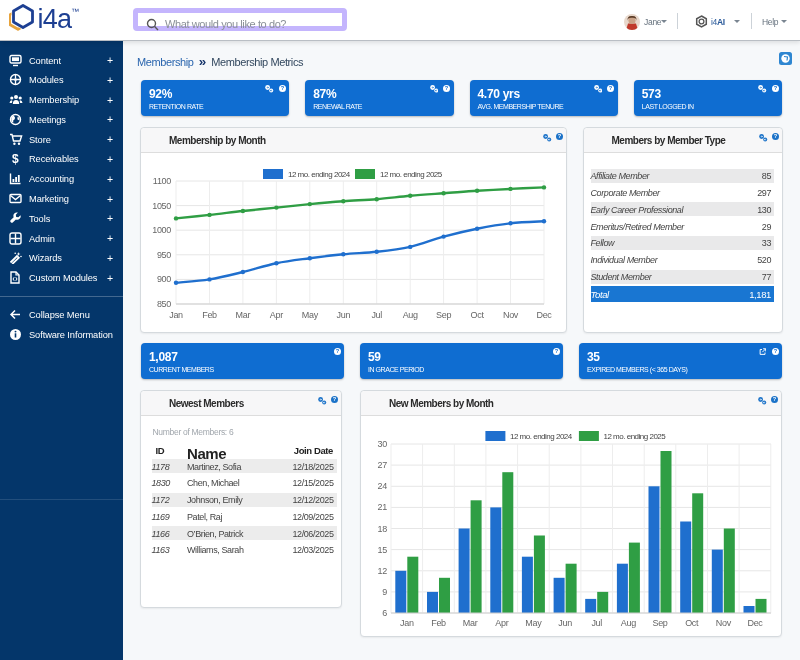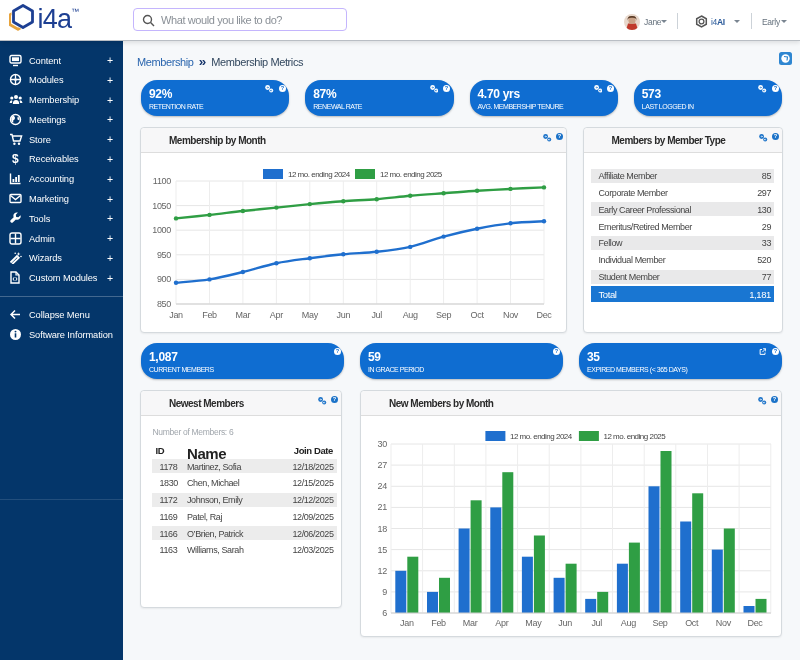--- a/index.html
+++ b/index.html
@@ -1,40 +1,40 @@
 <!DOCTYPE html>
 <html><head><meta charset="utf-8"><style>
 * { margin:0; padding:0; box-sizing:border-box; }
 html,body { width:800px; height:660px; overflow:hidden; }
 body { font-family:"Liberation Sans", sans-serif; background:#f6f8fa; position:relative; }
 .abs { position:absolute; }
 #header { position:absolute; left:0; top:0; width:800px; height:41px; background:#fff; border-bottom:1px solid #b9bec4; box-shadow:0 2px 4px rgba(0,0,0,.10); z-index:5; }
-#search { position:absolute; left:133px; top:8px; width:214px; height:23px; border:1px solid #c4b5fd; border-radius:4px; background:#fff; }
+#search { position:absolute; left:133px; top:8px; width:214px; height:23px; border:5px solid #c4b5fd; border-radius:4px; background:#fff; }
 #search .ph { position:absolute; left:27px; top:5px; font-size:11px; letter-spacing:-0.4px; color:#8a9097; }
 .hcaret { display:inline-block; width:0; height:0; border-left:3px solid transparent; border-right:3px solid transparent; border-top:3.5px solid #7a8591; vertical-align:middle; }
 .hsep { position:absolute; top:13px; width:1px; height:16px; background:#ccd2d8; }
 .htext { position:absolute; top:17px; font-size:8.5px; letter-spacing:-0.3px; color:#66727e; }
 #sidebar { position:absolute; left:0; top:41px; width:123px; height:619px; background:#04366a; z-index:4; }
 .sitem { position:absolute; left:0; width:123px; height:20px; color:#fff; font-size:9.3px; letter-spacing:-0.1px; white-space:nowrap;text-align:center; }
 .sitem .lab { position:absolute; left:29px; top:5px; }
 .sitem .plus { position:absolute; right:10px; top:3.5px; font-size:10.5px; color:#fff; }
 .sitem svg { position:absolute; left:9px; top:3px; }
 #content { position:absolute; left:123px; top:41px; width:677px; height:619px; }
 .crumb { position:absolute; top:13px; left:14px; font-size:11px; letter-spacing:-0.4px; color:#1b3a66; }
 .crumb a { color:#2a65ae; text-decoration:none; }
-.stat { position:absolute; background:#0f6dd1; border-radius:16px; color:#fff; box-shadow:0 1px 2px rgba(0,0,0,.25); }
+.stat { position:absolute; background:#0f6dd1; border-radius:4px; color:#fff; box-shadow:0 1px 2px rgba(0,0,0,.25); }
 .stat .num { position:absolute; left:8px; top:7px; font-size:12px; font-weight:bold; letter-spacing:-0.3px; }
 .stat .lab { position:absolute; left:8px; top:22.5px; font-size:7px; letter-spacing:-0.45px; }
 .card { position:absolute; background:#fff; border:1px solid #d5dade; border-radius:4px; box-shadow:0 1px 2px rgba(0,0,0,.06); }
 .chead { position:absolute; left:0; top:0; right:0; height:25px; background:#f7f7f8; border-bottom:1px solid #ddd; border-radius:4px 4px 0 0; }
 .chead .t { position:absolute; left:9px; top:7px; font-size:10px; font-weight:bold; letter-spacing:-0.5px; color:#2a2a2a; white-space:nowrap;padding-left:19px; }
 .leg { font-size:8px; letter-spacing:-0.5px; fill:#444; }
 .axis { font-size:9px; letter-spacing:-0.3px; fill:#666; }
 .mrow { position:absolute; font-size:9px; letter-spacing:-0.4px; color:#444; }
-.mrow .l { position:absolute; left:8px; top:2.5px; white-space:nowrap; }
+.mrow .l { position:absolute; left:0; top:2.5px; white-space:nowrap;font-style:italic; }
 .mrow .r { position:absolute; right:3px; top:2.5px; }
 </style></head>
 <body>
 <div id="header">
 <svg class="abs" style="left:9px;top:3px" width="110" height="34" viewBox="0 0 110 34">
   <path d="M9 7.1 L17.3 11.9 L17.3 21.5 L9 26.3 L0.7 21.5 L0.7 11.9 Z" fill="none" stroke="#e7a33c" stroke-width="2.8" stroke-linejoin="round"></path>
   <path d="M14 2.5 L23.5 8 L23.5 19 L14 24.5 L4.5 19 L4.5 8 Z" fill="#fff" stroke="#fff" stroke-width="4" stroke-linejoin="round"></path>
   <path d="M14 2.5 L23.5 8 L23.5 19 L14 24.5 L4.5 19 L4.5 8 Z" fill="#fff" stroke="#1d3f92" stroke-width="2.8" stroke-linejoin="round"></path>
   <text x="28.5" y="24.5" font-size="27" letter-spacing="-0.8" fill="#1d3f92" font-family="Liberation Sans, sans-serif">i4a</text>
   <text x="62" y="11" font-size="8" fill="#1d3f92">™</text>
@@ -62,21 +62,21 @@
 <span class="htext" style="left:644px">Jane</span>
     <span class="hcaret abs" style="left:661px;top:20px"></span>
 <div class="hsep" style="left:677px"></div>
 <svg class="abs" style="left:695px;top:15px" width="13" height="13" viewBox="0 0 13 13">
       <path d="M6.5 1 L11.3 3.8 L11.3 9.2 L6.5 12 L1.7 9.2 L1.7 3.8 Z" fill="none" stroke="#555" stroke-width="1.5"></path>
       <circle cx="6.5" cy="6.5" r="2.4" fill="none" stroke="#555" stroke-width="1.3"></circle>
     </svg>
 <span class="htext" style="left:711px;color:#2a5a9a;">i4<b>AI</b></span>
     <span class="hcaret abs" style="left:734px;top:20px"></span>
 <div class="hsep" style="left:751px"></div>
-<span class="htext" style="left:762px">Early</span>
+<span class="htext" style="left:762px">Help</span>
     <span class="hcaret abs" style="left:781px;top:20px"></span>
 </div>
 <div id="sidebar">
 <div class="sitem" style="top:9.5px">
       <svg width="13" height="13" viewBox="0 0 13 13">
         <rect x="1" y="1.5" width="11" height="7.5" rx="1.5" fill="none" stroke="#fff" stroke-width="1.4"></rect>
         <rect x="3" y="3.3" width="7" height="3.8" fill="#fff"></rect>
         <path d="M4 11.5 h5" stroke="#fff" stroke-width="1.4"></path>
       </svg>
       <span class="lab">Content</span>

